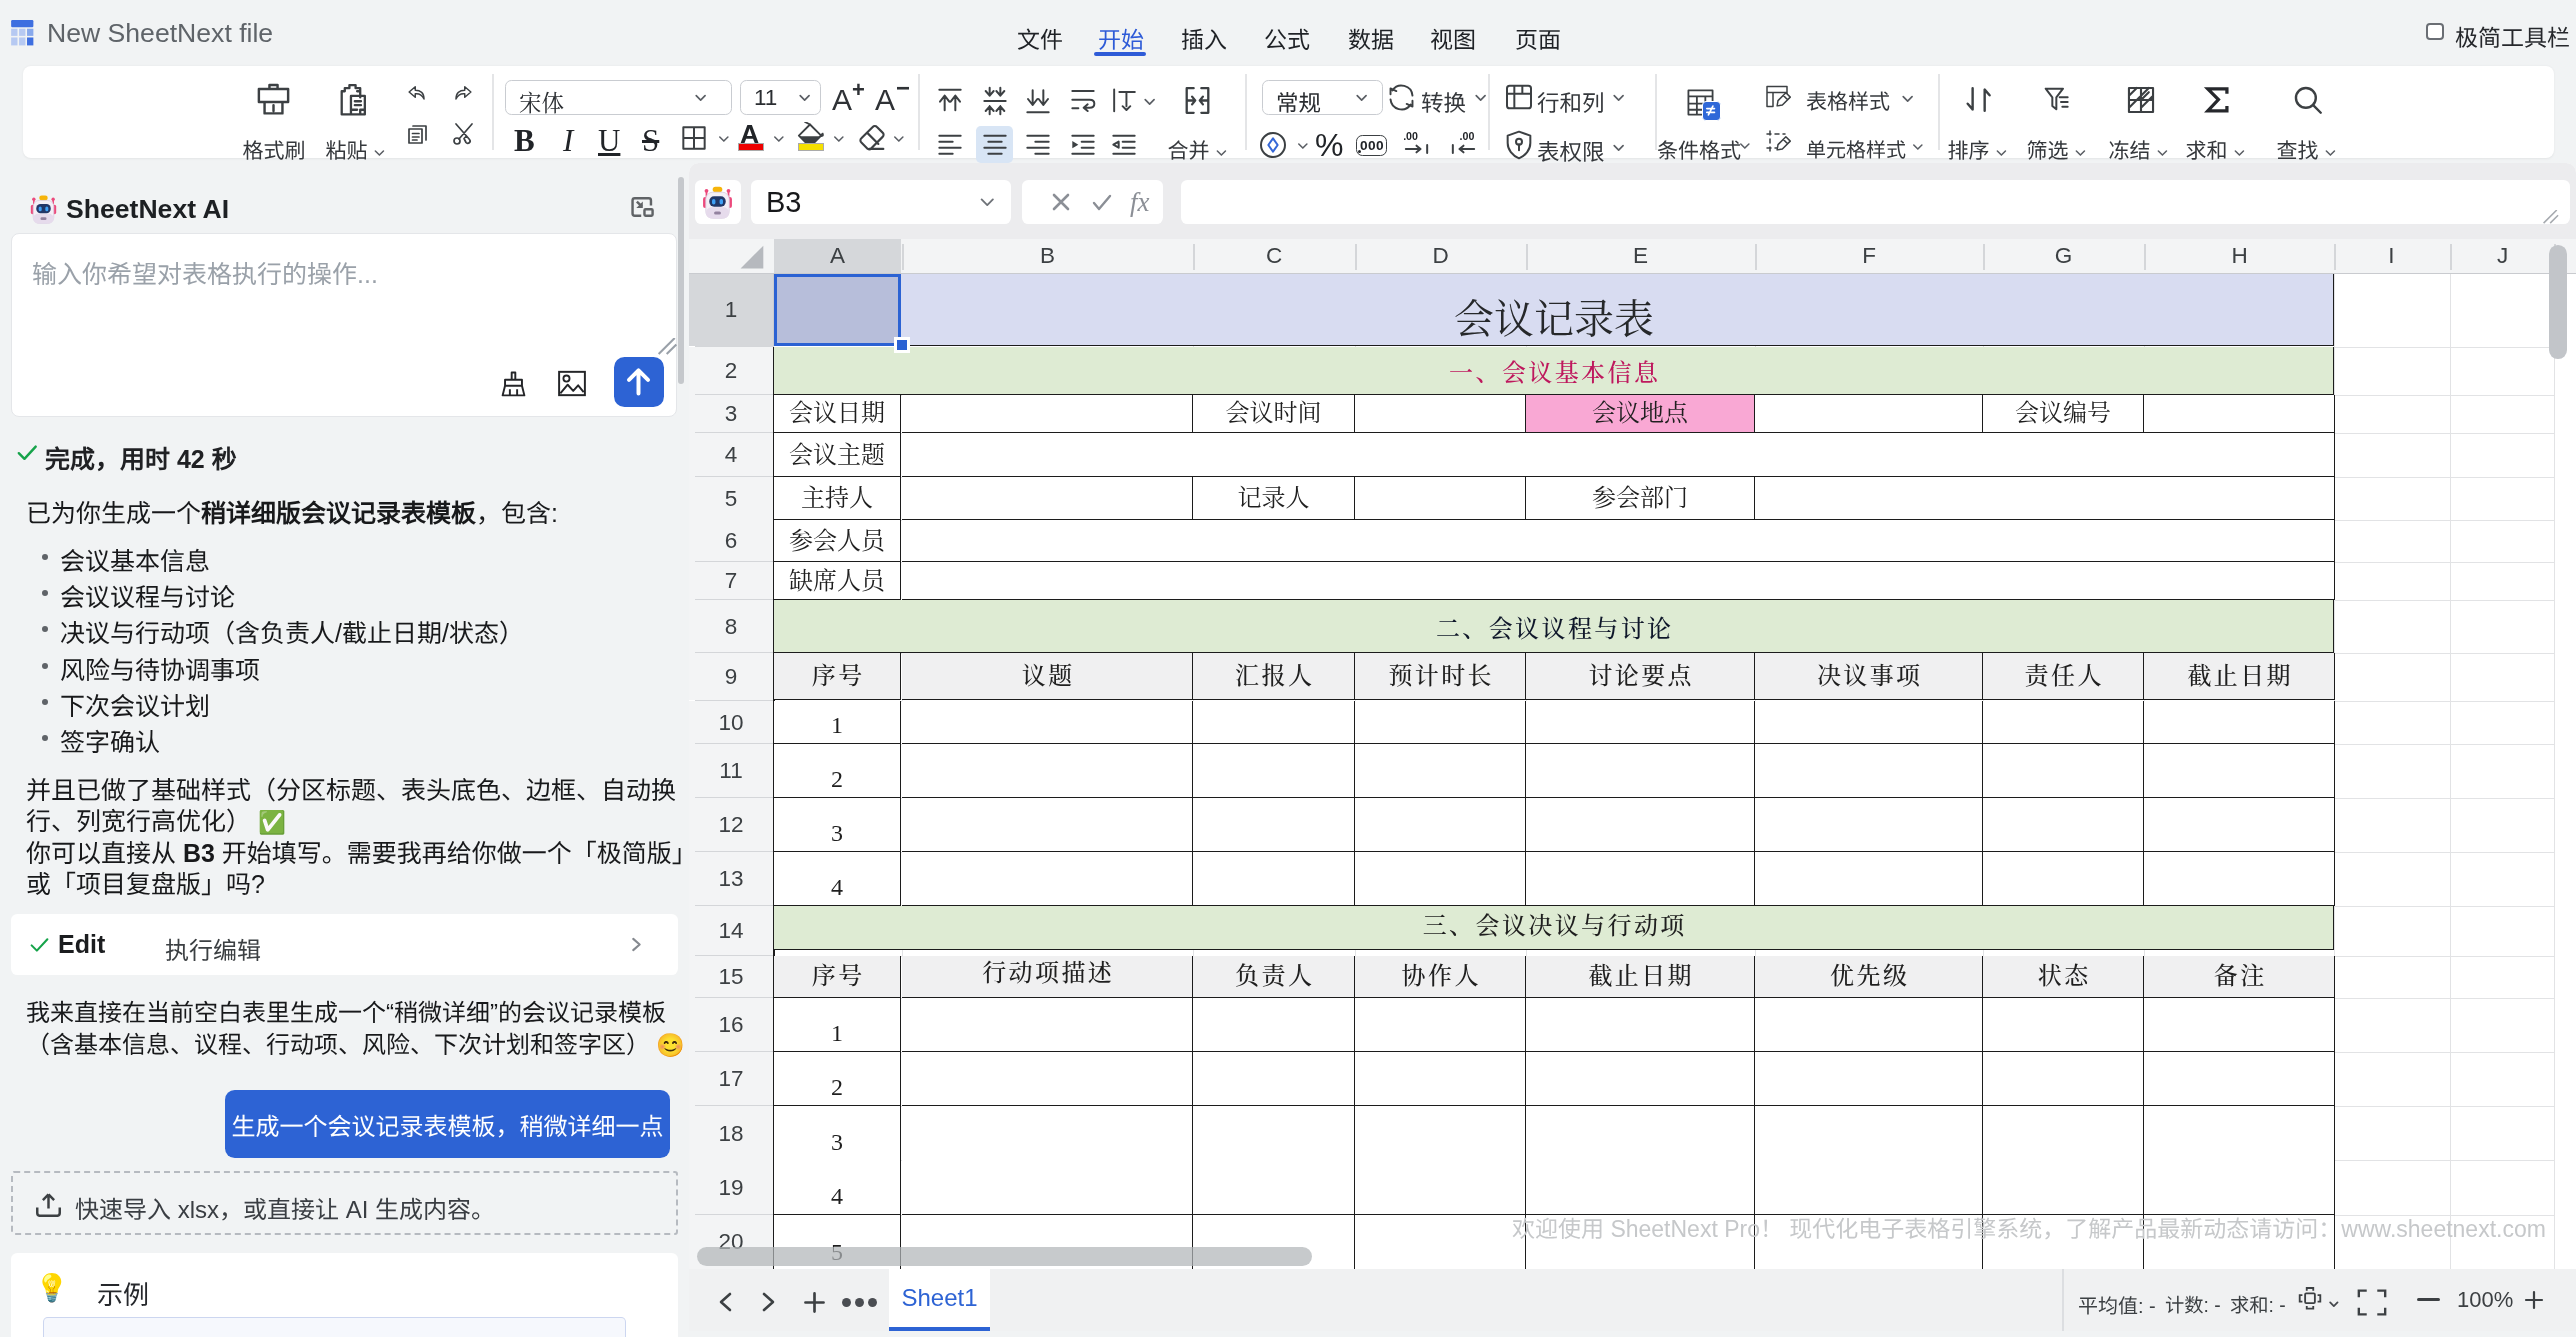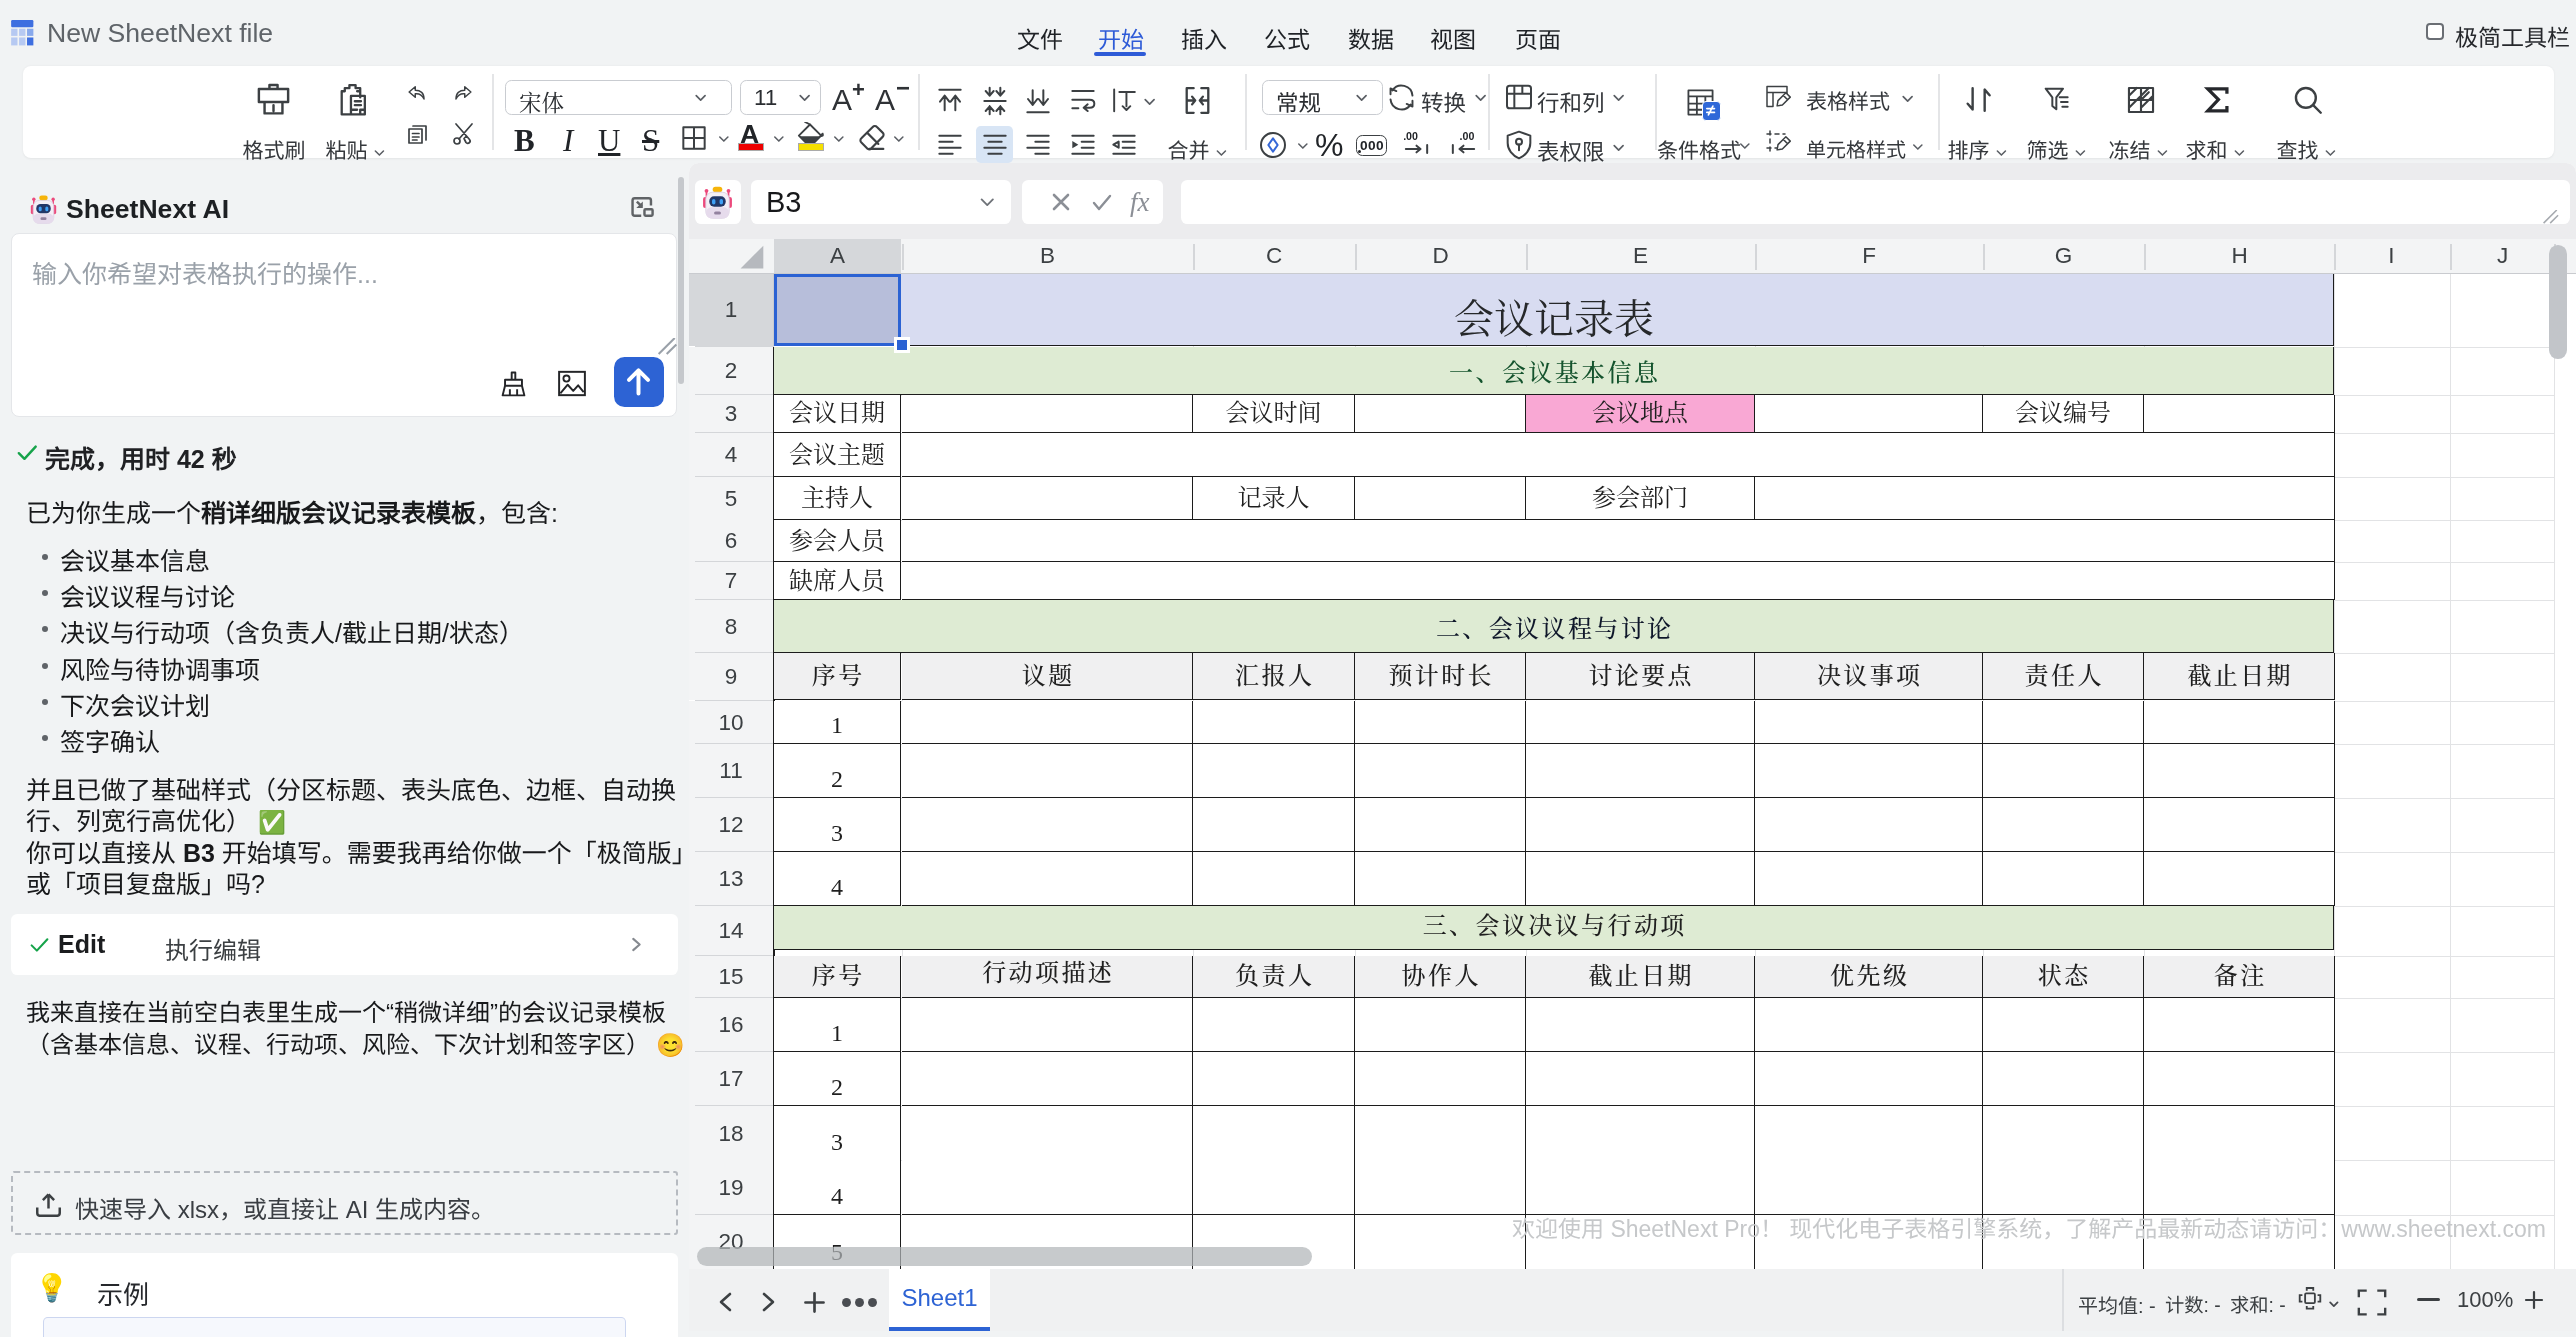--- a/index.html
+++ b/index.html
@@ -315,20 +315,21 @@
 <div class="a" style="left:10.5px;top:914px;width:667px;height:61px;background:#fff;border-radius:6.4px"></div>
 <svg class="a" style="left:29px;top:934px" width="21" height="21" viewBox="0 0 24 24">
       <path d="M3 13l6 6L21 6" stroke="#16a34a" stroke-width="2.4" fill="none" stroke-linecap="round" stroke-linejoin="round"></path>
     </svg>
 <div class="a" style="left:58px;top:930px;font-size:25px;color:#1b1d1f;font-weight:600">Edit</div>
 <div class="a" style="left:165px;top:931px;font-size:24px;color:#3c4043">执行编辑</div>
 <svg class="a" style="left:626px;top:934px" width="19.3" height="21" viewBox="0 0 24 24">
       <path d="M9 5l8 7-8 7" stroke="#85898f" stroke-width="2.6" fill="none" stroke-linecap="round" stroke-linejoin="round"></path>
     </svg>
 <div class="a" style="left:26px;top:997px;font-size:24px;color:#18191b;white-space:nowrap;line-height:32px">我来直接在当前空白表里生成一个“稍微详细”的会议记录模板<br>（含基本信息、议程、行动项、风险、下次计划和签字区） <span style="font-size:23px">😊</span></div>
+<div class="a" style="left:225px;top:1090px;width:445px;height:68px;background:#2d63d4;border-radius:9.7px;color:#fff;font-size:24px;display:flex;align-items:center;justify-content:center;white-space:nowrap">生成一个会议记录表模板，稍微详细一点</div>
 <div class="a" style="left:10.5px;top:1171px;width:667px;height:64px;border:2px dashed #b6bac0;border-radius:3.2px"></div>
 <svg class="a" style="left:35px;top:1191px" width="27" height="26" viewBox="0 0 48 44">
 <path d="M24 30V6 M24 5L14 15 M24 5l10 10" stroke="#3c4043" stroke-width="4.4" fill="none"></path>
 <path d="M4 28v10a5 5 0 005 5h30a5 5 0 005-5V28" fill="none" stroke="#3c4043" stroke-width="4.4"></path>
     </svg>
 <div class="a" style="left:75px;top:1190px;font-size:24px;color:#3a3e43">快速导入 xlsx，或直接让 AI 生成内容。</div>
 <div class="a" style="left:10.5px;top:1253px;width:667px;height:85px;background:#fff;border-radius:6.4px 6.4px 0 0"></div>
 <div class="a" style="left:35px;top:1272px;font-size:27px">💡</div>
 <div class="a" style="left:97px;top:1274px;font-size:26px;color:#26282c">示例</div>
 <div class="a" style="left:43px;top:1317px;width:583px;height:21px;background:#f6f8fd;border:1.6px solid #ccd6f0;border-radius:4.8px 4.8px 0 0;border-bottom:none"></div>
@@ -459,21 +460,21 @@
 <div class="a" style="left:85px;top:943px;width:1780px;height:1.2px;background:#e2e3e5"></div>
 <div class="a" style="left:85px;top:997px;width:1780px;height:1.2px;background:#e2e3e5"></div>
 <div class="a" style="left:85px;top:1052px;width:1780px;height:1.2px;background:#e2e3e5"></div>
 <div class="a" style="left:85px;top:111px;width:1560px;height:72px;background:#d8dcf1;border-bottom:1.6px solid #1c1c1c;border-right:1.6px solid #1c1c1c"></div>
 <div class="a" style="left:85px;top:111px;width:1560px;height:72px;display:flex;align-items:flex-end;justify-content:center;padding-bottom:1.6px">
         <span style="font-family:'Liberation Serif','Noto Serif CJK SC',serif;font-size:40px;color:#26282a">会议记录表</span>
       </div>
 <div class="a" style="left:84px;top:184px;width:1.6px;height:923px;background:#1c1c1c"></div>
 <div class="a" style="left:85px;top:184px;width:1560px;height:48px;background:#deebd3;border-right:1.6px solid #1c1c1c;border-bottom:1.6px solid #1c1c1c;">
         <div style="width:100%;display:flex;justify-content:center;align-items:flex-end;height:100%;padding-bottom:6.4px">
-          <span style="font-family:'Liberation Serif','Noto Serif CJK SC',serif;font-size:24px;font-weight:500;letter-spacing:2.4px;margin-right:-2.4px;color:#14532d;white-space:nowrap">一、会议基本信息</span>
+          <span style="font-family:'Liberation Serif','Noto Serif CJK SC',serif;font-size:24px;font-weight:500;letter-spacing:2.4px;margin-right:-2.4px;color:#be185d;white-space:nowrap">一、会议基本信息</span>
         </div>
       </div>
 <div class="a" style="left:85px;top:232px;width:127px;height:38px;background:#fff;border-right:1.6px solid #1c1c1c;border-bottom:1.6px solid #1c1c1c;">
         <div style="width:100%;display:flex;justify-content:center;align-items:flex-end;height:100%;padding-bottom:4px">
           <span style="font-family:'Liberation Serif','Noto Serif CJK SC',serif;font-size:24px;font-weight:400;color:#1f1f1f;white-space:nowrap">会议日期</span>
         </div>
       </div>
 <div class="a" style="left:213px;top:232px;width:291px;height:38px;background:#fff;border-right:1.6px solid #1c1c1c;border-bottom:1.6px solid #1c1c1c;"></div>
 <div class="a" style="left:504px;top:232px;width:162px;height:38px;background:#fff;border-right:1.6px solid #1c1c1c;border-bottom:1.6px solid #1c1c1c;">
         <div style="width:100%;display:flex;justify-content:center;align-items:flex-end;height:100%;padding-bottom:4px">

